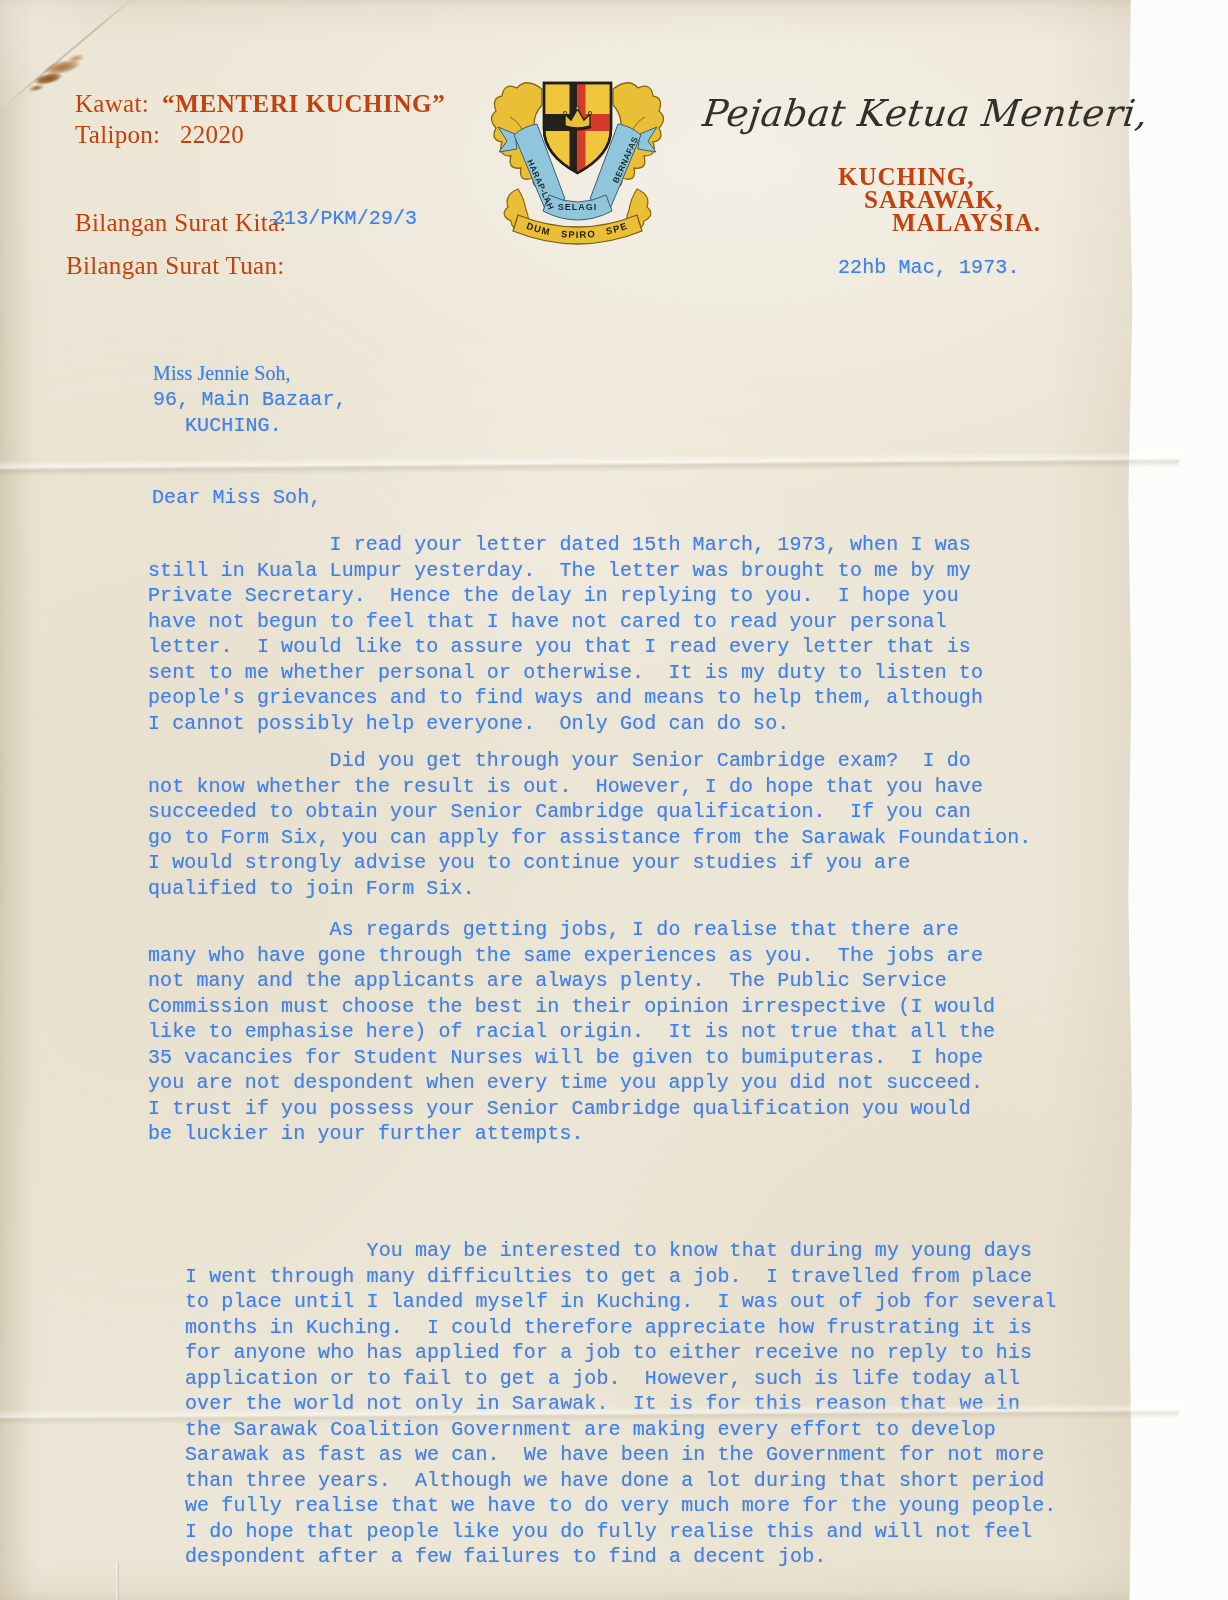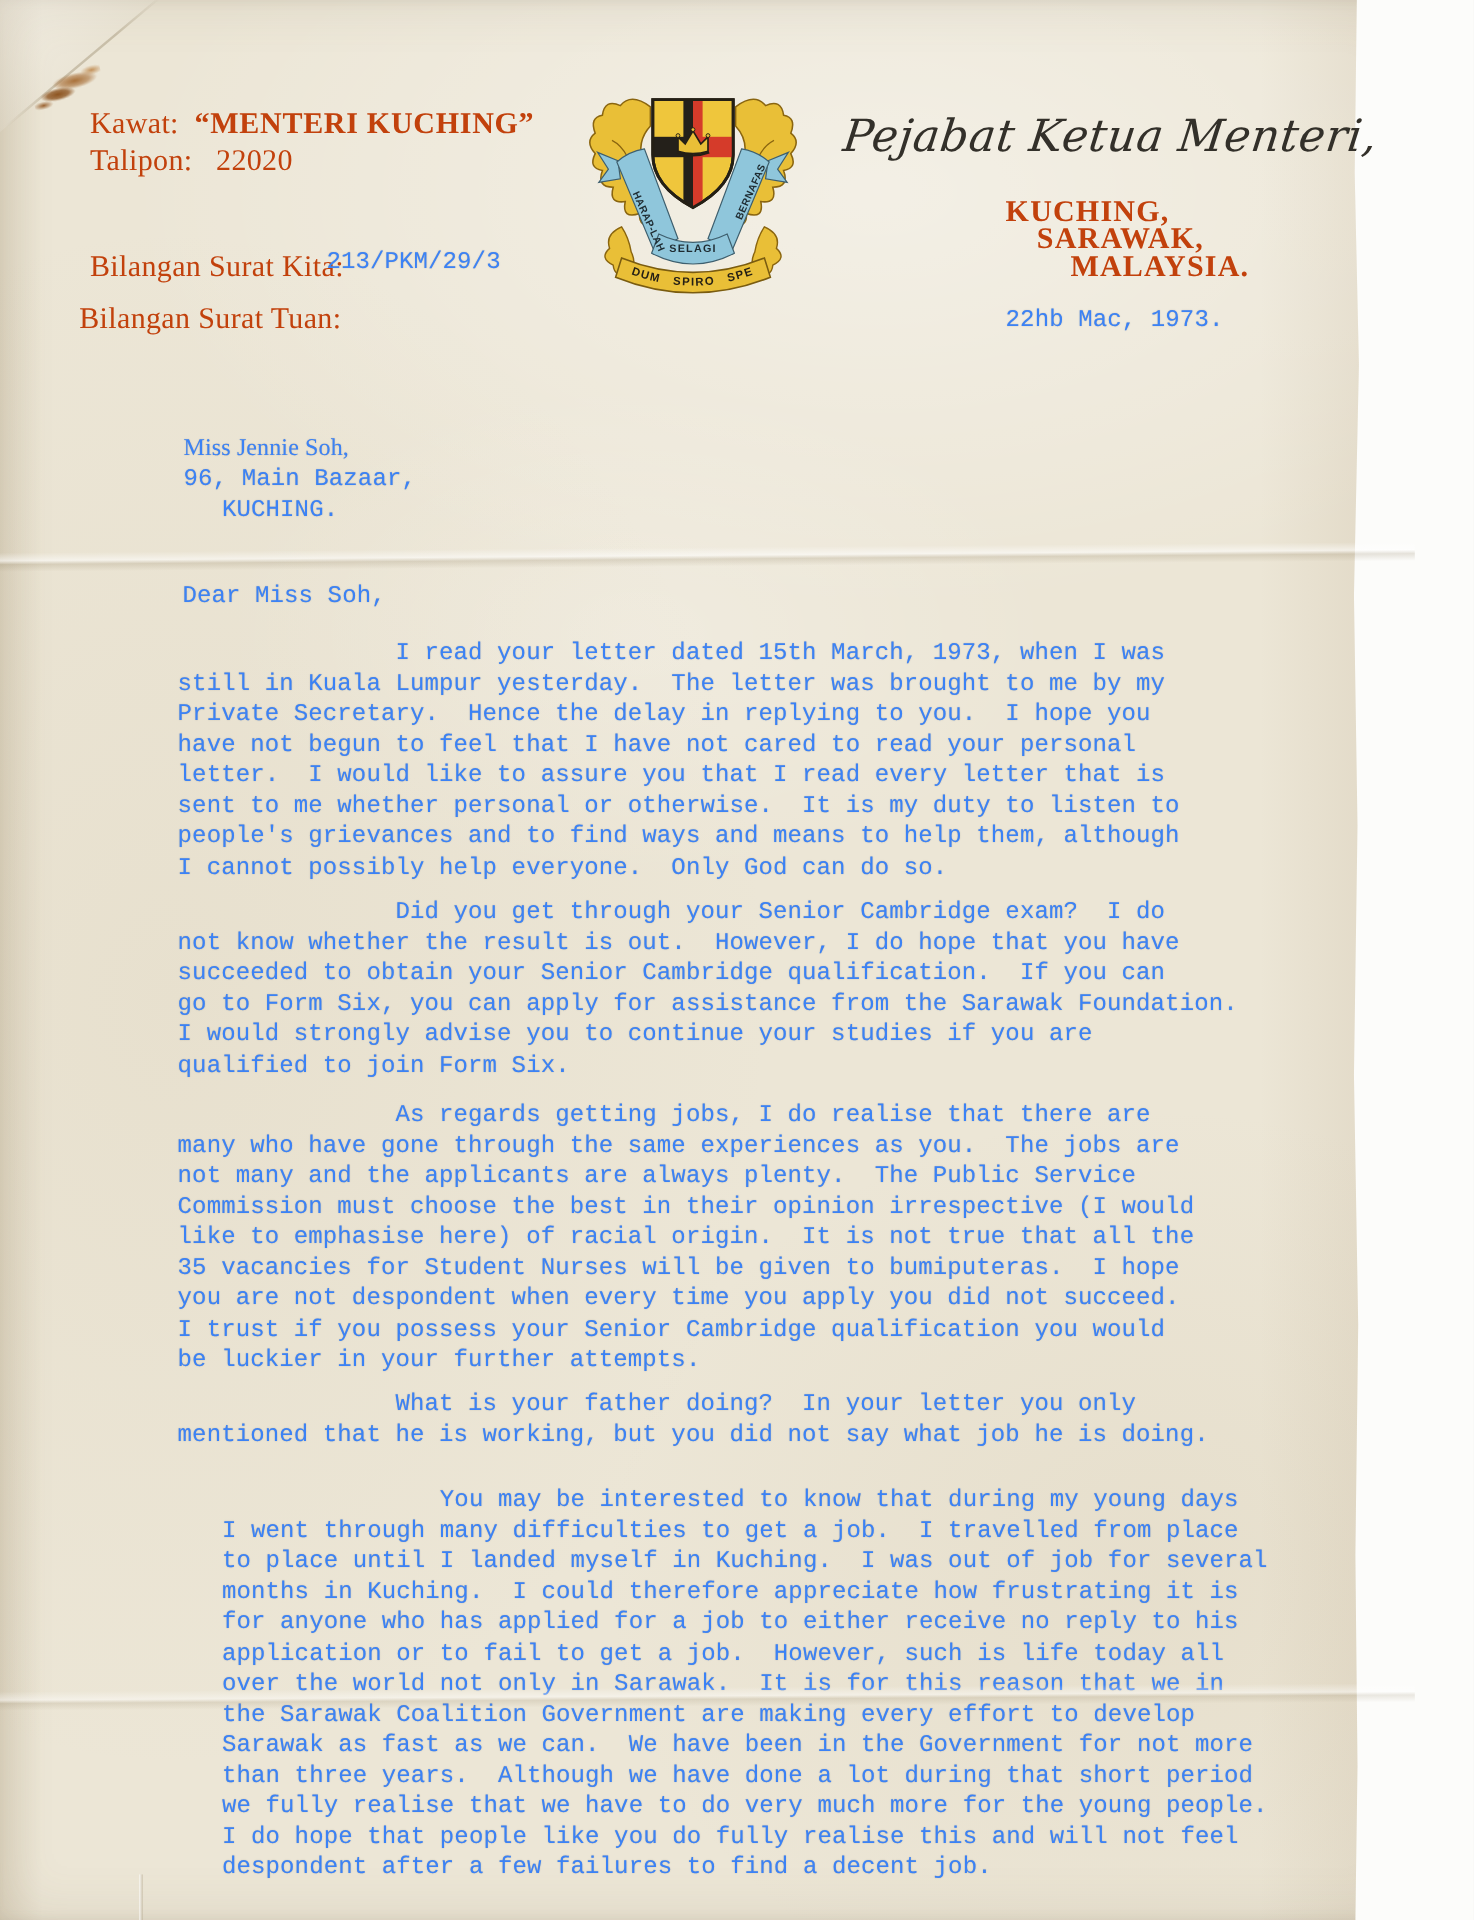--- a/index.html
+++ b/index.html
@@ -146,22 +146,20 @@
 qualified to join Form Six.</div>
   <div class="typed" style="left:148px;top:917px;">               As regards getting jobs, I do realise that there are
 many who have gone through the same experiences as you.  The jobs are
 not many and the applicants are always plenty.  The Public Service
 Commission must choose the best in their opinion irrespective (I would
 like to emphasise here) of racial origin.  It is not true that all the
 35 vacancies for Student Nurses will be given to bumiputeras.  I hope
 you are not despondent when every time you apply you did not succeed.
 I trust if you possess your Senior Cambridge qualification you would
 be luckier in your further attempts.</div>
-  <div class="typed" style="left:148px;top:1158px;">               What is your father doing?  In your letter you only
-mentioned that he is working, but you did not say what job he is doing.</div>
   <div class="typed" style="left:148px;top:1238px;margin-left:37px;">               You may be interested to know that during my young days
 I went through many difficulties to get a job.  I travelled from place
 to place until I landed myself in Kuching.  I was out of job for several
 months in Kuching.  I could therefore appreciate how frustrating it is
 for anyone who has applied for a job to either receive no reply to his
 application or to fail to get a job.  However, such is life today all
 over the world not only in Sarawak.  It is for this reason that we in
 the Sarawak Coalition Government are making every effort to develop
 Sarawak as fast as we can.  We have been in the Government for not more
 than three years.  Although we have done a lot during that short period

